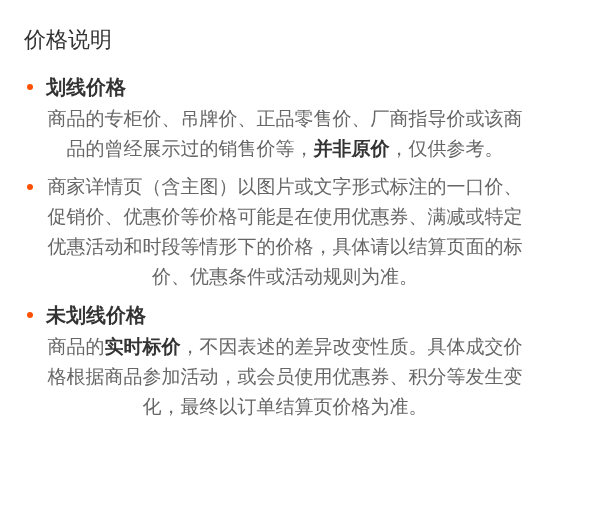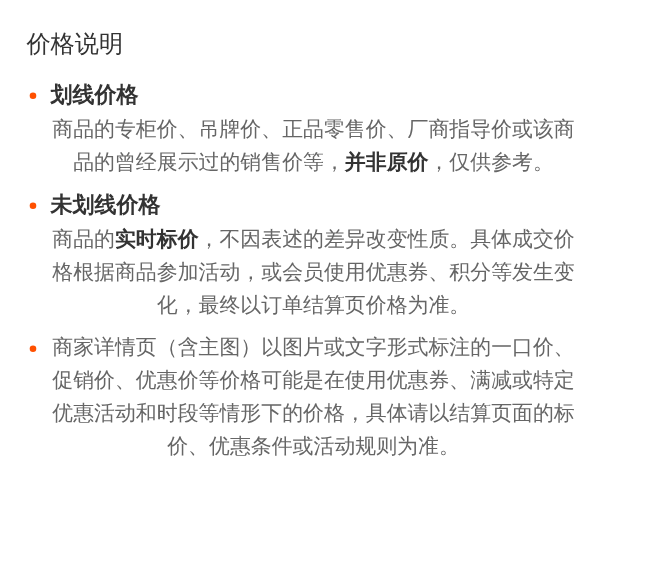--- a/index.html
+++ b/index.html
@@ -74,24 +74,24 @@
   <ul class="sections">
 
     <li class="section-item">
       <span class="dot"></span>
       <h2 class="section-heading">划线价格</h2>
       <p class="section-paragraph"><span>商品的专柜价、吊牌价、正品零售价、厂商指导价或该商品的曾经展示过的销售价等，</span><span class="strong">并非原价</span><span>，仅供参考。</span></p>
     </li>
 
     <li class="section-item">
       <span class="dot"></span>
-      <h2 class="section-heading">未划线价格</h2>
-      <p class="section-paragraph"><span>商品的</span><span class="strong">实时标价</span><span>，不因表述的差异改变性质。具体成交价格根据商品参加活动，或会员使用优惠券、积分等发生变化，最终以订单结算页价格为准。</span></p>
+      <p class="section-paragraph"><span>商家详情页（含主图）以图片或文字形式标注的一口价、促销价、优惠价等价格可能是在使用优惠券、满减或特定优惠活动和时段等情形下的价格，具体请以结算页面的标价、优惠条件或活动规则为准。</span></p>
     </li>
 
     <li class="section-item">
       <span class="dot"></span>
-      <p class="section-paragraph"><span>商家详情页（含主图）以图片或文字形式标注的一口价、促销价、优惠价等价格可能是在使用优惠券、满减或特定优惠活动和时段等情形下的价格，具体请以结算页面的标价、优惠条件或活动规则为准。</span></p>
+      <h2 class="section-heading">未划线价格</h2>
+      <p class="section-paragraph"><span>商品的</span><span class="strong">实时标价</span><span>，不因表述的差异改变性质。具体成交价格根据商品参加活动，或会员使用优惠券、积分等发生变化，最终以订单结算页价格为准。</span></p>
     </li>
 
 
   </ul>
 </div>
 
 </body></html>

